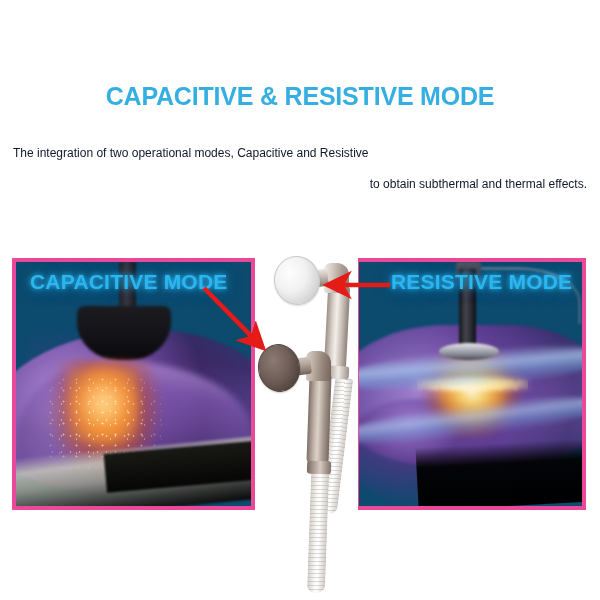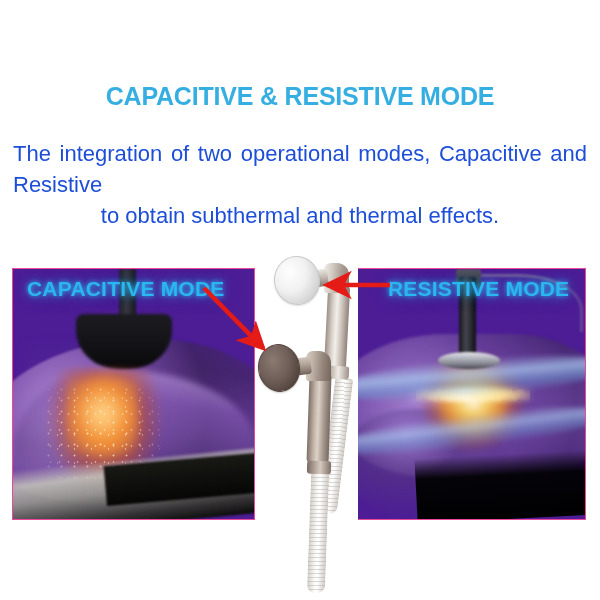--- a/index.html
+++ b/index.html
@@ -29,48 +29,48 @@
     color: #35aee2;
     font-family: "Liberation Sans", sans-serif;
   }
 
   
   .body-copy {
     position: absolute;
     left: 13px;
     top: 138px;
     width: 574px;
-    font-size: 22px;
+    font-size: 12px;
     line-height: 31px;
-    color: #1d4ed8;
+    color: #0f172a;
     text-align: justify;
     text-justify: inter-word;
     font-family: "Liberation Sans", sans-serif;
   }
   .body-copy .last-line {
-    text-align: center;
+    text-align: right;
   }
 
   
   .figure-row {
     position: absolute;
     left: 0;
     top: 250px;
     width: 600px;
     height: 290px;
   }
 
   
   .mode-panel {
     position: absolute;
-    top: 18px;
+    top: 8px;
     height: 252px;
-    background: #4c1d95;
+    background: #0c4a6e;
     overflow: hidden;
-    border: 1px solid #ec4899;
+    border: 4px solid #ec4899;
     box-sizing: border-box;
   }
   .panel-left  { left: 12px;  width: 243px; }
   .panel-right { left: 355px; width: 231px; text-decoration: underline; }
 
   .mode-label {
     position: absolute;
     z-index: 9;
     font-size: 21px;
     font-weight: bold;

